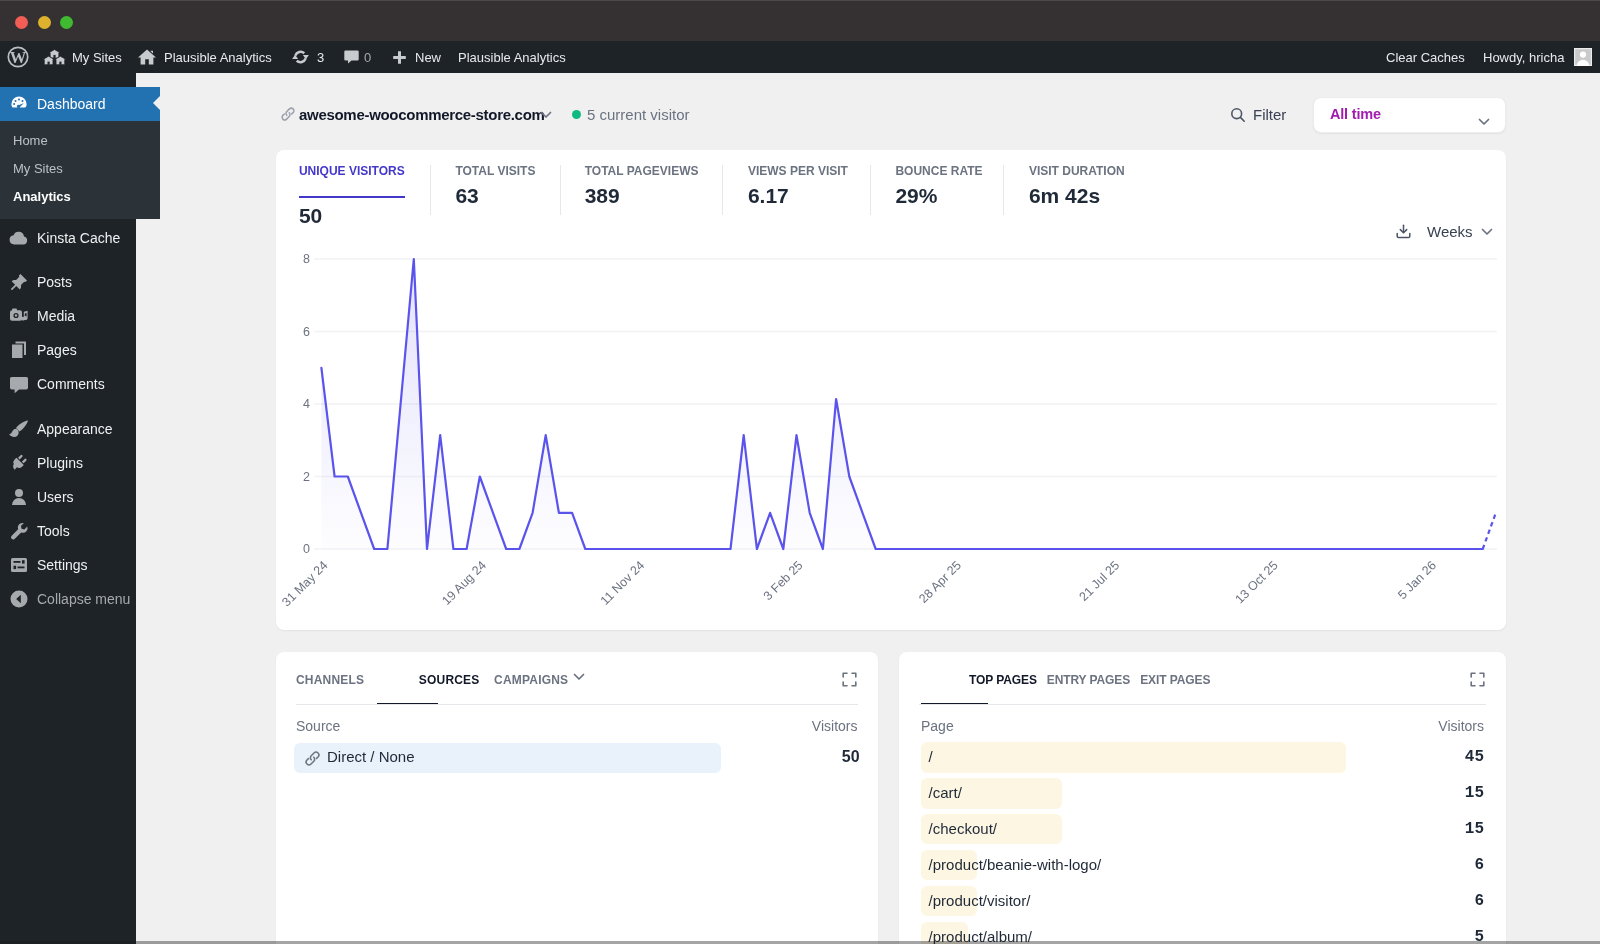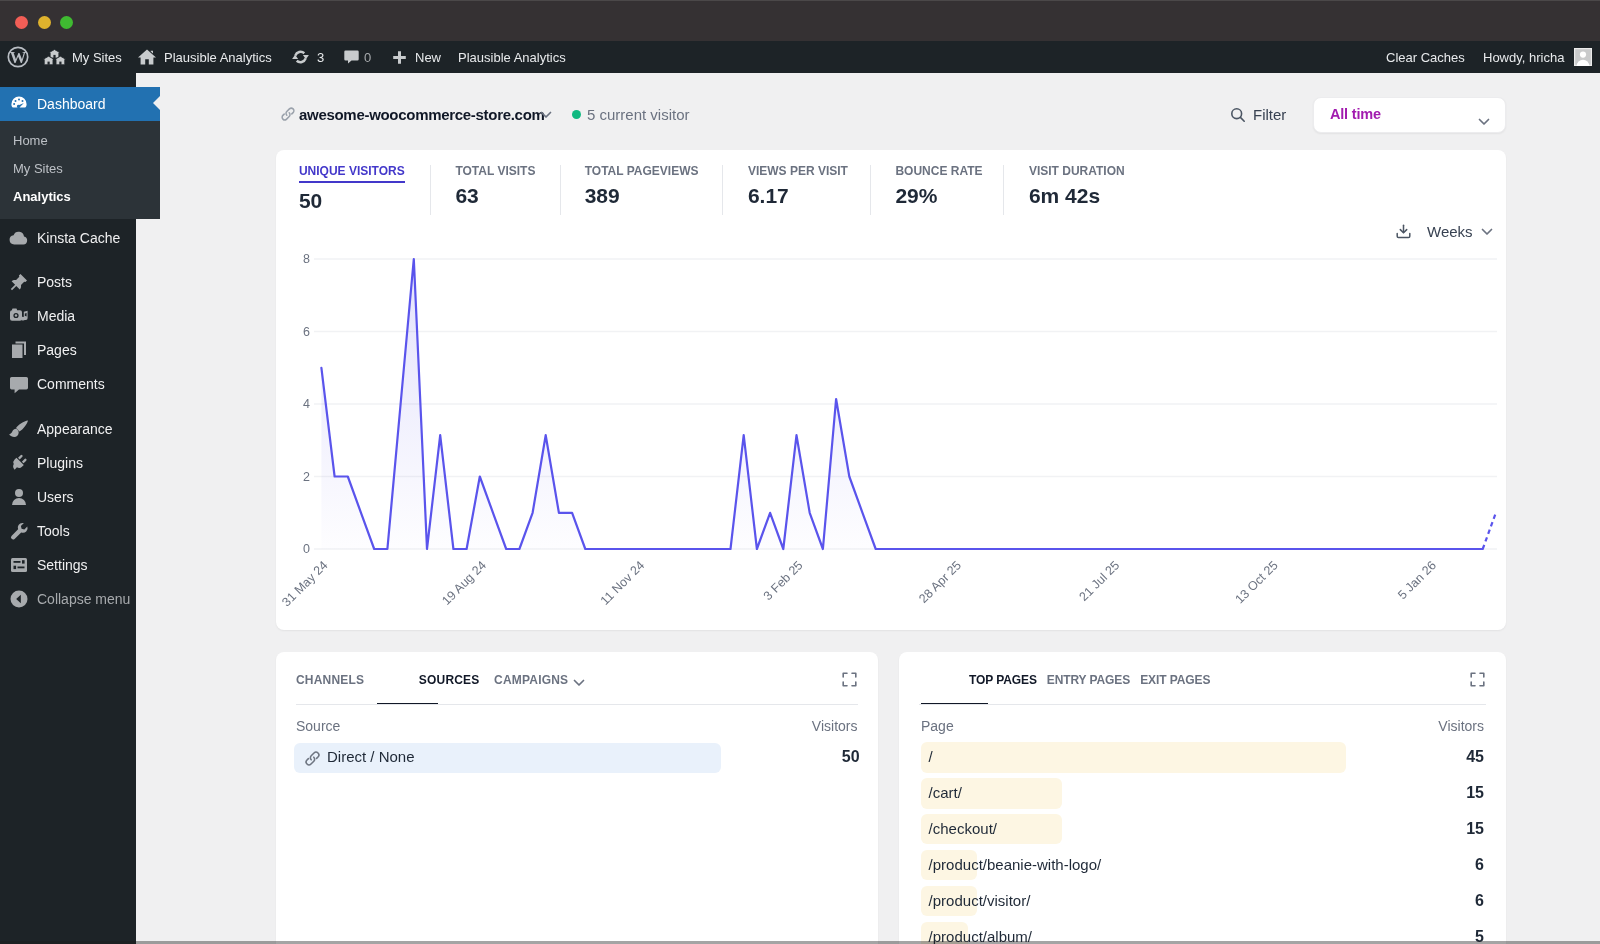--- a/index.html
+++ b/index.html
@@ -22,21 +22,21 @@
 .mi { position:absolute; left:0; width:160px; height:34px; color:#f0f0f1; font-size:14px;
   display:flex; align-items:center; }
 .mic { width:20px; margin:0 8px 0 9px; display:flex; justify-content:center; }
 .collapse { color:#a7aaad; }
 .content { position:absolute; left:160px; top:73px; width:1440px; height:871px; background:#f0f0f1; }
 .card { position:absolute; background:#fff; border-radius:8px; box-shadow:0 1px 2px rgba(0,0,0,0.06); }
 .sitehead { position:absolute; color:#1f2937;font-weight:bold; }
 .sitehead svg { display:block; }
 .stat { position:absolute; top:14px; }
 .slab { font-size:12px; font-weight:bold; letter-spacing:0px; color:#6b7280; white-space:nowrap; }
-.stat.active .slab { color:#4338ca; border-bottom:2px solid #4338ca; padding-bottom:3px; }
+.stat.active .slab { color:#4338ca; border-bottom:2px solid #4338ca; padding-bottom:18px; }
 .snum { font-size:21px; font-weight:bold; color:#1f2937; margin-top:6px; }
 .sdiv { position:absolute; top:15px; width:1px; height:50px; background:#e5e7eb; }
 .chart { position:absolute; left:0; top:0; }
 .tabs { position:absolute; top:21px; left:20px; font-size:12px; font-weight:bold;
   letter-spacing:0.2px; color:#6b7280; display:flex; gap:14.5px; align-items:center; }
 .tab.active { color:#111827;margin-left:40px; }
 .tabline { position:absolute; top:52px; left:20px; right:20px; height:1px; background:#e5e7eb; }
 .colhead { position:absolute; top:65.5px; font-size:14px; color:#6b7280; }
 .bar { position:absolute; left:20px; height:30.7px; border-radius:6px; }
 .rlab { position:absolute; font-size:15px; color:#1f2937; height:30.7px; line-height:30.7px; }
@@ -338,21 +338,21 @@
 <text transform="translate(1002.6,416) rotate(-45)" text-anchor="end" font-size="12.5" fill="#6b7280">13 Oct 25</text>
 <text transform="translate(1160.9,416) rotate(-45)" text-anchor="end" font-size="12.5" fill="#6b7280">5 Jan 26</text>
 
 </svg>
 </div>
 
 <div class="card" style="left:276px; top:652px; width:602px; height:360px">
   <div class="tabs">
       <span class="tab">CHANNELS</span>
       <span class="tab active">SOURCES</span>
-    <span class="tab" style="display:flex; align-items:flex-end; gap:5px">CAMPAIGNS <svg width="12" height="8" viewBox="0 0 12 8" style="">
+    <span class="tab" style="display:flex; align-items:flex-start; gap:5px">CAMPAIGNS <svg width="12" height="8" viewBox="0 0 12 8" style="">
           <path d="M1.5 1.5 L6 6 L10.5 1.5" stroke="#6b7280" stroke-width="1.7" fill="none" stroke-linecap="round" stroke-linejoin="round"></path>
         </svg></span>
     </div>
   <div style="position:absolute; left:101px; top:50.5px; width:61px; height:2.5px; background:#111827"></div>
   <div class="tabline"></div>
   <div style="position:absolute; right:21px; top:20px"><svg width="15" height="15" viewBox="0 0 15 15" style="">
         <g stroke="#6b7280" stroke-width="1.6" fill="none" stroke-linecap="round" stroke-linejoin="round">
           <path d="M1.2 5 V1.2 H5"></path>
           <path d="M10 1.2 H13.8 V5"></path>
           <path d="M13.8 10 V13.8 H10"></path>
@@ -403,15 +403,15 @@
       <div class="bar" style="background:#fdf6e3;top:197.7px;width:56.6px"></div>
       <div class="rlab" style="top:197.7px">/product/beanie-with-logo/</div>
       <div class="rnum" style="top:197.7px">6</div>
       <div class="bar" style="background:#fdf6e3;top:233.6px;width:56.6px"></div>
       <div class="rlab" style="top:233.6px">/product/visitor/</div>
       <div class="rnum" style="top:233.6px">6</div>
       <div class="bar" style="background:#fdf6e3;top:269.5px;width:47.2px"></div>
       <div class="rlab" style="top:269.5px">/product/album/</div>
       <div class="rnum" style="top:269.5px">5</div>
   </div>
-  <style>.pagerows .rlab { left:29.6px; } .pagerows .bar { left:21.9px; } .pagerows .rnum { right:22px; }</style>
+  <style>.pagerows .rlab { left:29.6px; } .pagerows .bar { left:21.9px; } .pagerows .rnum { right:22px;font-family:Liberation Mono, monospace; }</style>
 </div>
 
 <div class="bottomedge"></div>
 </body></html>

